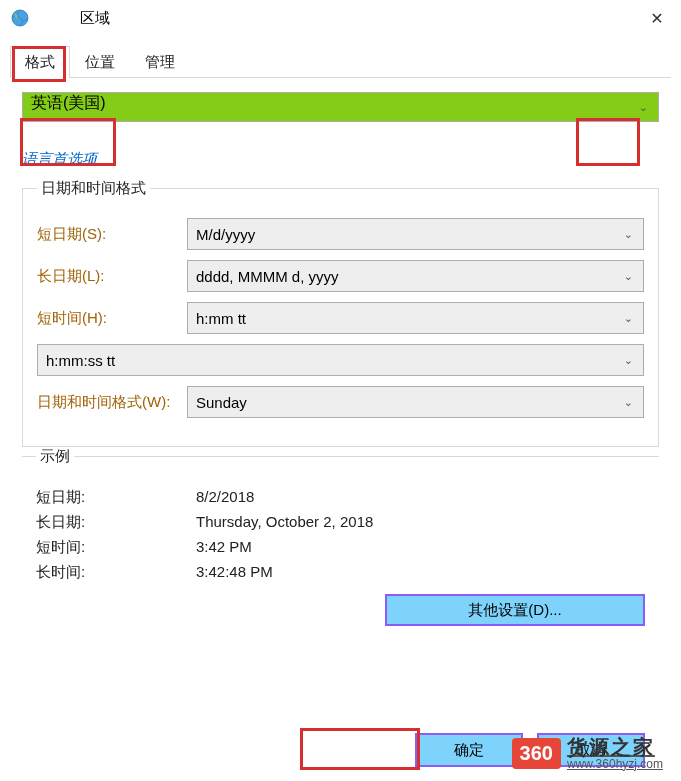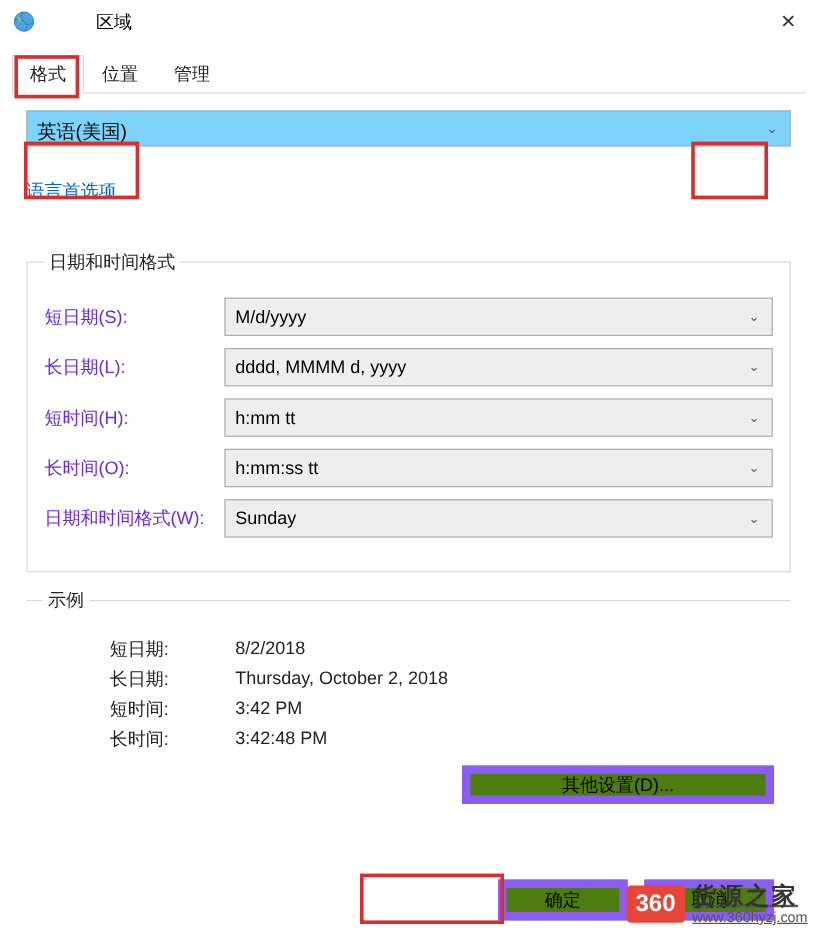--- a/index.html
+++ b/index.html
@@ -13,45 +13,45 @@
   .content { padding: 6px 10px 10px 10px; }
 
   .tabs { display: flex; align-items: flex-end; border-bottom: 1px solid #d9d9d9; margin: 4px 0 14px 0; }
   .tab { padding: 6px 14px 6px 14px; font-size: 15px; color:#222; border: 1px solid transparent; border-bottom: none; margin-bottom: -1px; cursor:pointer; }
   .tab.active { background:#fff; border-color:#d9d9d9; }
 
   .section { margin: 4px 12px 10px 12px; }
 
   .label { font-size: 15px; color:#222; margin-bottom: 4px; display:block; }
 
-  .dropdown-main { border:1px solid #adadad; height: 30px; display:flex; align-items:flex-end; padding: 0 8px; background:#7dd3fc; position:relative; cursor:pointer; }
+  .dropdown-main { border:1px solid #adadad; height: 30px; display:flex; align-items:flex-start; padding: 0 8px; background:#84cc16; position:relative; cursor:pointer; }
   .dropdown-main .chev { position:absolute; right:10px; top:50%; transform:translateY(-50%); font-size:11px; color:#555; }
 
-  .link { color: #0066cc; font-size: 15px; cursor:pointer; margin: 18px 0 26px 12px; display:inline-block; }
+  .link { color: #0066cc; font-size: 15px; cursor:pointer; margin: 18px 0 10px 12px; display:inline-block;font-style:italic; }
 
-  fieldset { border:1px solid #d9d9d9; margin: 14px 12px; padding: 16px 14px 18px 14px; position:relative; }
+  fieldset { border:1px solid #d9d9d9; margin: 0 12px; padding: 16px 14px 18px 14px; position:relative; }
   legend { font-size: 15px; color:#222; padding: 0 4px; }
 
   .row { display:flex; align-items:center; margin: 4px 0 10px 0; }
-  .row .rlabel { width: 150px; font-size: 15px; color:#6d28d9; }
+  .row .rlabel { width: 150px; font-size: 15px; color:#a16207; }
   .row .dropdown { flex:1; border:1px solid #adadad; background:#eee; height:32px; display:flex; align-items:center; padding: 4px 8px; position:relative; cursor:pointer; font-size:15px; }
   .row .dropdown .chev { position:absolute; right:10px; top:50%; transform:translateY(-50%); font-size:11px; color:#555; }
 
   .example-row { display:flex; margin: 6px 0; font-size:15px; color:#222; }
-  .example-row .elabel { width: 160px; text-align: center; }
+  .example-row .elabel { width: 160px; }
 
   .btn-row { display:flex; justify-content:flex-end; margin-top: 12px; }
-  .btn { border:7px solid #8b5cf6; background:#4d7c0f; height:32px; padding: 0 20px; font-size:15px; cursor:pointer; display:flex; align-items:center; justify-content:center; }
+  .btn { border:2px solid #8b5cf6; background:#7dd3fc; height:32px; padding: 0 20px; font-size:15px; cursor:pointer; display:flex; align-items:center; justify-content:center; }
 
   .footer-btns { position:absolute; bottom:14px; right:36px; display:flex; gap:14px; }
   .footer-btns .btn { width: 108px; height:34px; }
 
   .highlight { border: 3px solid #d62f2f; position:absolute; pointer-events:none; }
 
-  .watermark { position:absolute; bottom:10px; right:8px; display:flex; align-items:center; gap:6px; }
+  .watermark { position:absolute; bottom:10px; right:18px; display:flex; align-items:center; gap:6px; }
   .wm-badge { background:#e84539; color:#fff; font-weight:bold; font-size:20px; padding:4px 8px; border-radius:4px; }
   .wm-text { display:flex; flex-direction:column; font-size:12px; color:#555; line-height:1.1;text-decoration:underline; }
   .wm-text .big { font-size:20px; color:#333; font-weight:bold; letter-spacing:2px; }
 </style>
 </head>
 <body>
 
 <div class="titlebar">
   <span class="icon-globe">
     <svg width="18" height="18" viewBox="0 0 18 18">
@@ -109,21 +109,20 @@
 
     <div class="row">
       <span class="rlabel">短时间(H):</span>
       <div class="dropdown">
         <span>h:mm tt</span>
         <span class="chev">⌄</span>
       </div>
     </div>
 
     <div class="row">
-      <span class="rlabel">长时间(O):</span>
       <div class="dropdown">
         <span>h:mm:ss tt</span>
         <span class="chev">⌄</span>
       </div>
     </div>
 
     <div class="row">
       <span class="rlabel">日期和时间格式(W):</span>
       <div class="dropdown">
         <span>Sunday</span>

